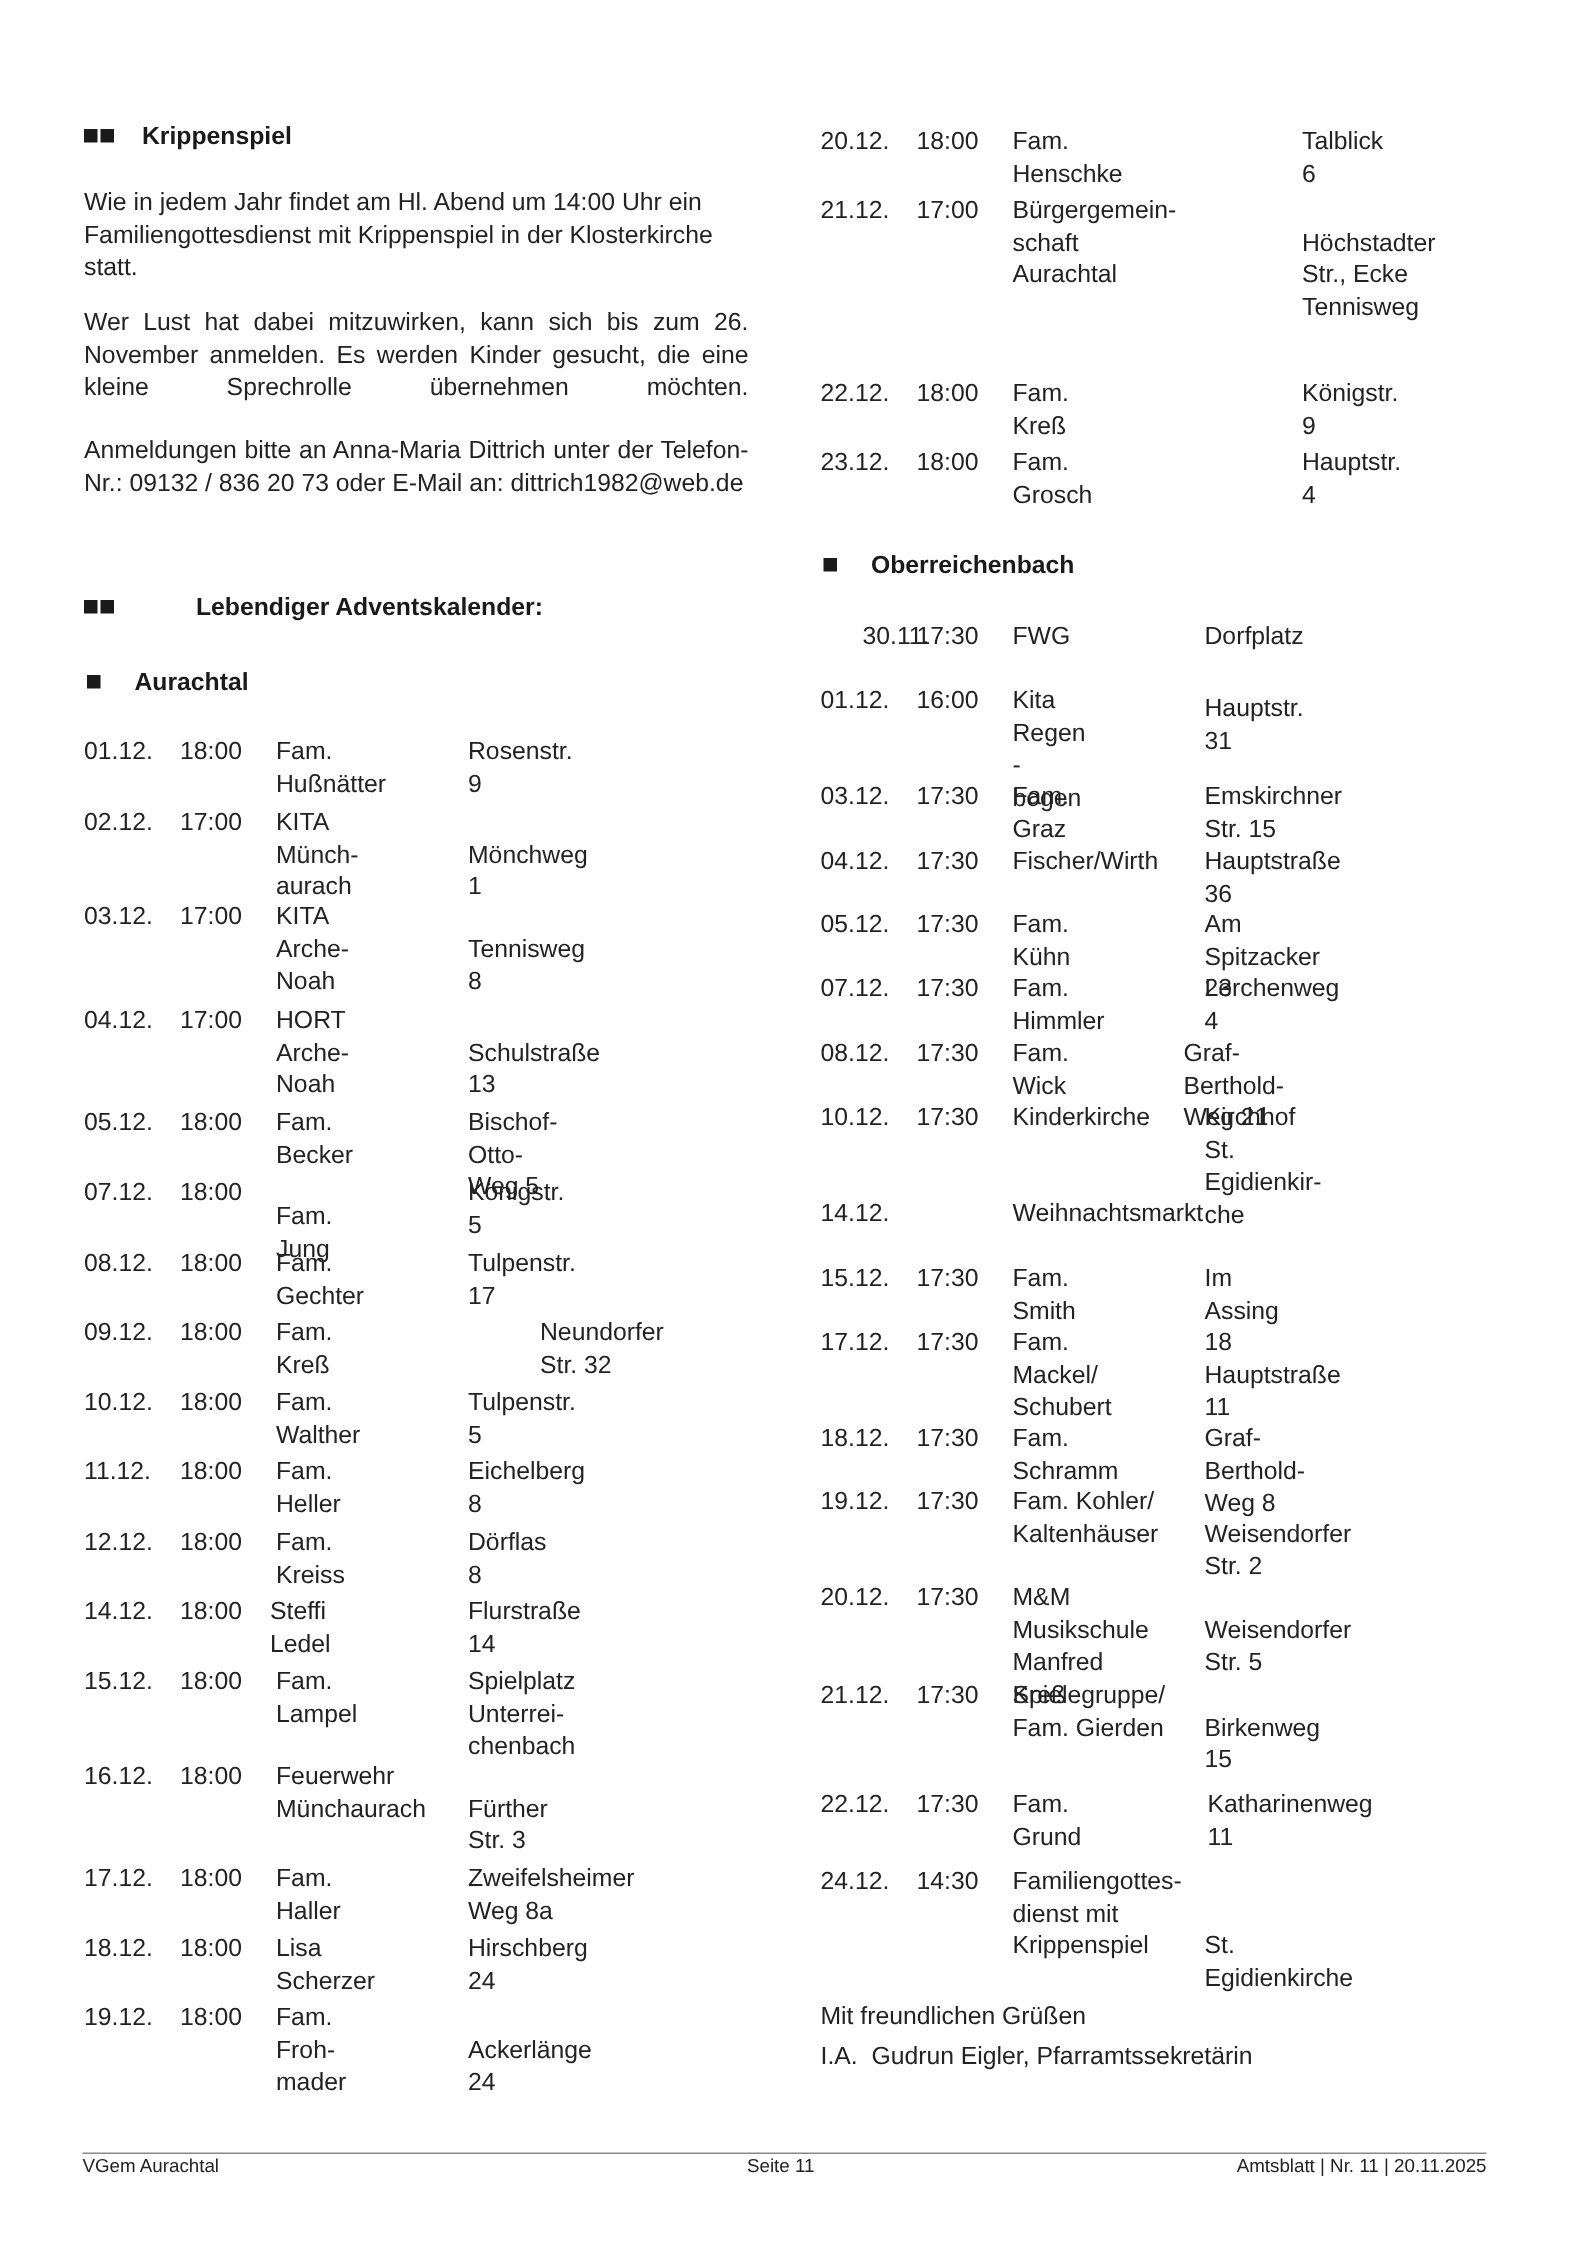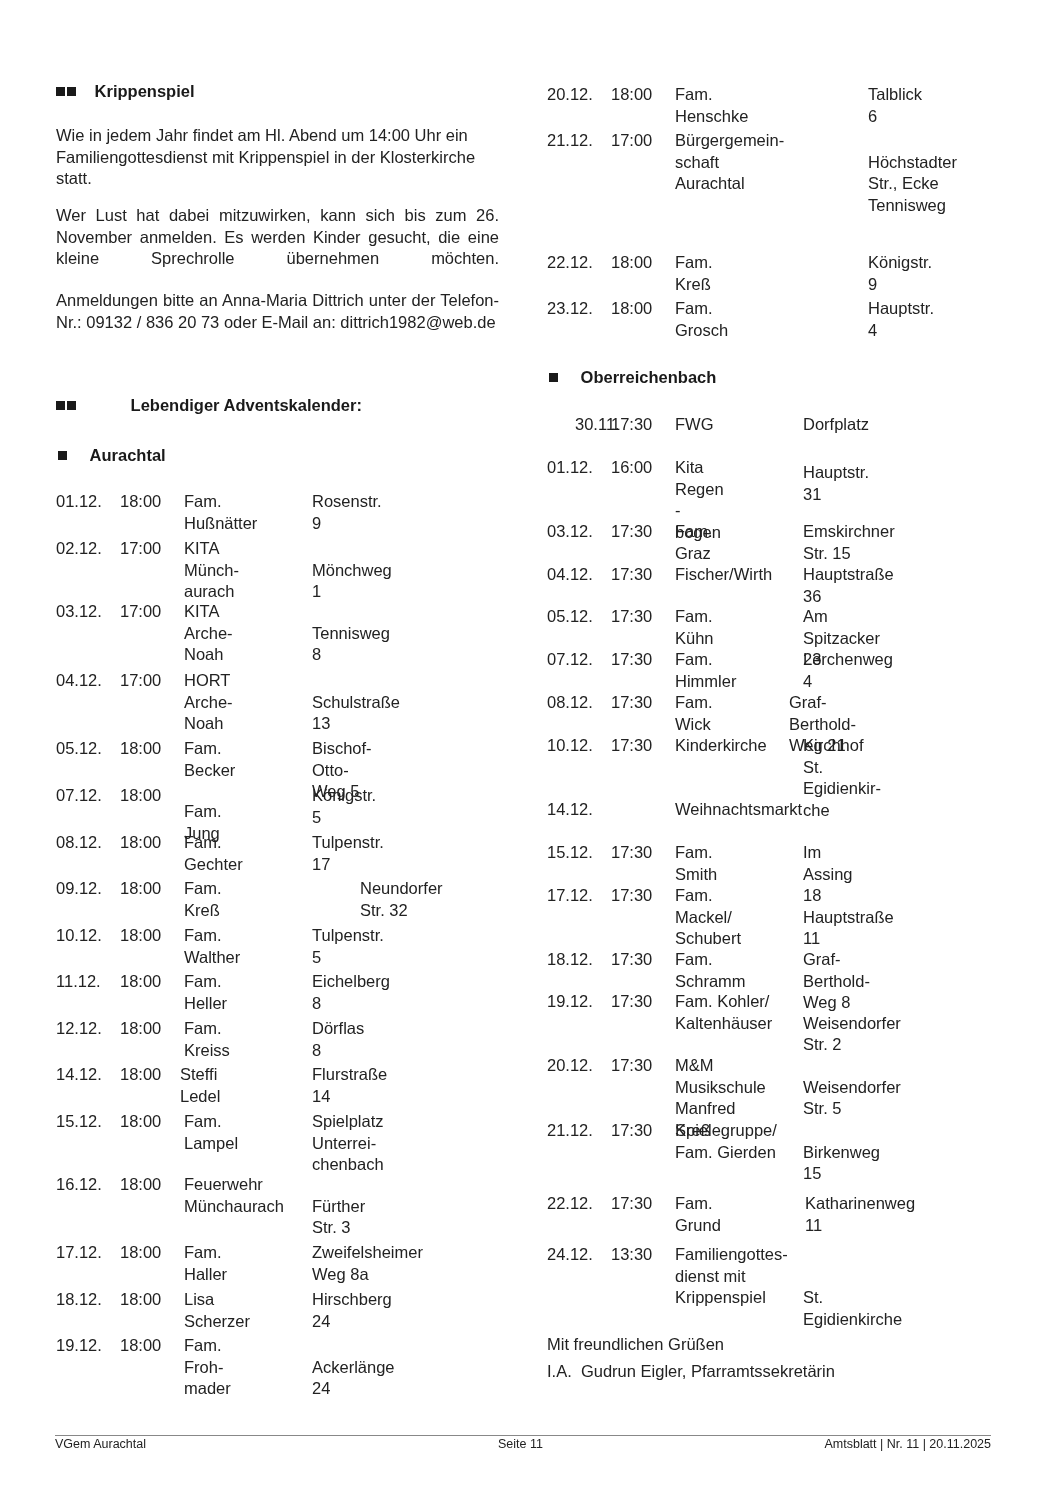--- a/index.html
+++ b/index.html
@@ -276,21 +276,21 @@
       <span class="cell-multi" style="left: 256px; top: 21.5px;">Birkenweg 15</span>
     </div>
     <div class="row" style="left: 547px; top: 1193px;">
       <span class="cell-multi" style="left: 0px;">22.12.</span>
       <span class="cell-multi" style="left: 64px;">17:30</span>
       <span class="cell-multi" style="left: 128px;">Fam. Grund</span>
       <span class="cell-multi" style="left: 258px;">Katharinenweg 11</span>
     </div>
     <div class="row" style="left: 547px; top: 1244px;">
       <span class="cell-multi" style="left: 0px;">24.12.</span>
-      <span class="cell-multi" style="left: 64px;">13:30</span>
+      <span class="cell-multi" style="left: 64px;">14:30</span>
       <span class="cell-multi" style="left: 128px;">Familiengottes-
 dienst mit
 Krippenspiel</span>
       <span class="cell-multi" style="left: 256px; top: 43px;">St. Egidienkirche</span>
     </div>
   </div>
 
 <div class="abs" style="left:547px; top:1334px; line-height:21px;">Mit freundlichen Grüßen</div>
 <div class="abs" style="left:547px; top:1361px; line-height:21px; white-space:pre;">I.A.  Gudrun Eigler, Pfarramtssekretärin</div>
 

